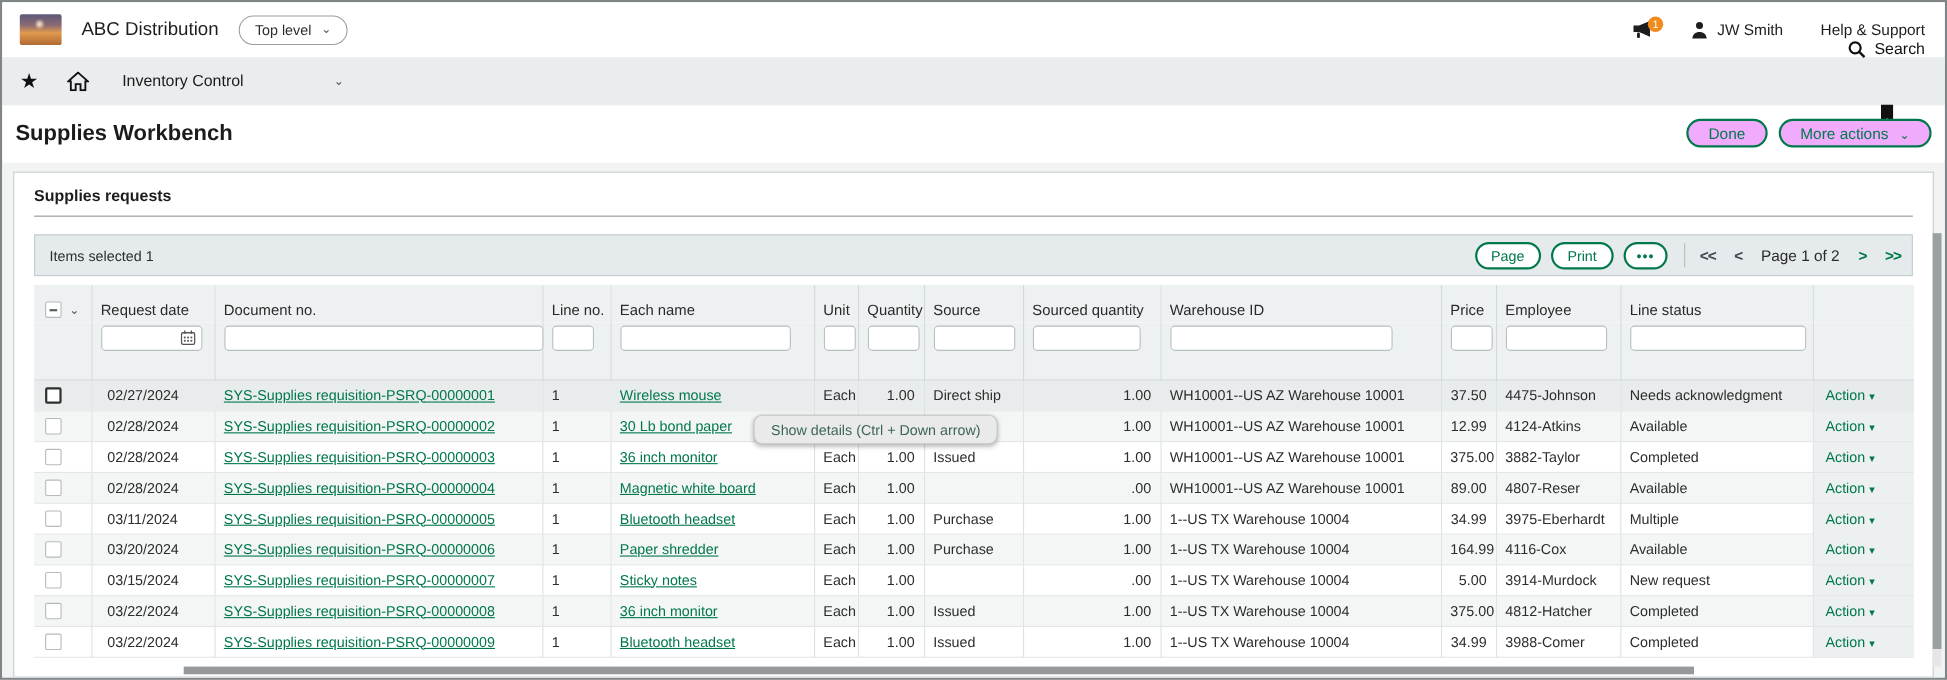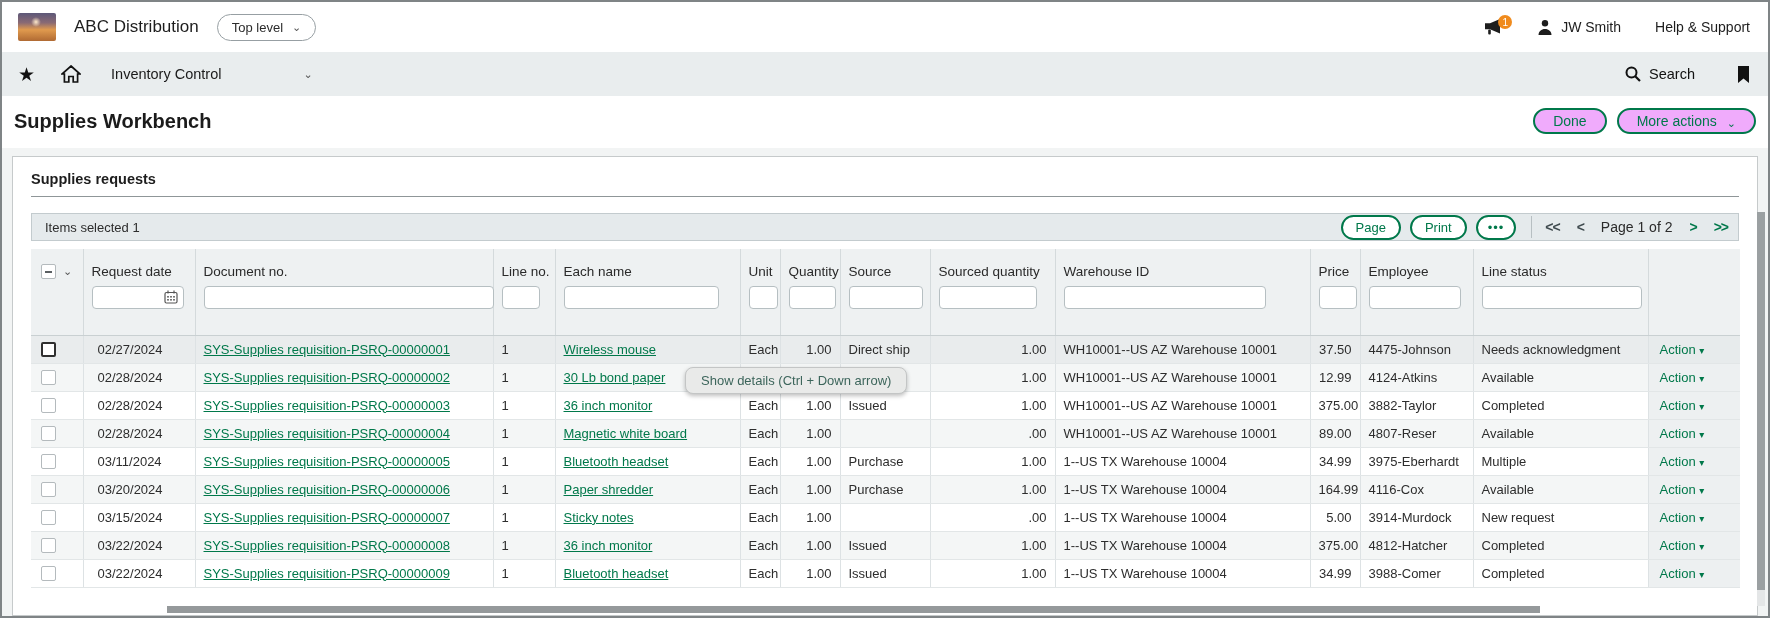--- a/index.html
+++ b/index.html
@@ -23,40 +23,40 @@
   .user { display:flex; align-items:center; gap:8px; font-size:14px; color:#1d1d1d; cursor:pointer; }
   .help { font-size:14px; color:#1d1d1d; cursor:pointer; }
 
   
   .navbar { height:44px; background:#e9edee; display:flex; align-items:center; padding:0 18px 0 16px; }
   .star { font-size:19px; color:#111; cursor:pointer; line-height:1; }
   .nav-home { margin-left:26px; cursor:pointer; display:inline-flex; }
   .module { margin-left:30px; display:flex; align-items:center; cursor:pointer; }
   .module-label { font-size:14.5px; color:#1a1a1a; }
   .module .chev { margin-left:82px; }
-  .nav-right { margin-left:auto; display:flex; align-items:center; gap:42px; }
+  .nav-right { margin-left:auto; display:flex; align-items:center; gap:42px;flex-direction:column; }
   .search { display:flex; align-items:center; gap:8px; font-size:14.5px; color:#111; cursor:pointer; }
   .bookmark { display:inline-flex; cursor:pointer; }
 
   
   .titlebar { height:50px; display:flex; align-items:center; padding:0 12px; background:#fff; }
   .page-title { font-size:20px; font-weight:bold; color:#1b1b1b; }
   .title-actions { margin-left:auto; display:flex; gap:10px; }
   .btn-green { display:inline-flex; align-items:flex-end; gap:10px; border:2px solid var(--accent); color:var(--accent);
                background:#f0abfc; border-radius:16px; padding:3px 18px; font-size:14px; cursor:pointer; }
   .btn-green .chev { color:var(--accent); }
 
   
   .content { position:absolute; top:146px; left:0; right:0; bottom:0; background:#f2f4f4; padding:8px 10px 0; }
   .card { background:#fff; border:1px solid #c6cacb; height:100%; padding:14px 18px 0; }
   .section-title { font-size:14.5px; font-weight:bold; color:#1d1d1d; padding-bottom:9px;
                    border-bottom:1px solid #8f9698; margin-bottom:16px; }
 
   
-  .grid-toolbar { background:#e5eaec; border:1px solid #c3cbce; height:28px; display:flex; align-items:center;
+  .grid-toolbar { background:#e5eaec; border:1px solid #c3cbce; height:38px; display:flex; align-items:center;
                   padding:0 10px 0 13px; }
   .sel-count { font-size:13px; color:#2d2d2d; flex:1; }
   .btn-small { border:2px solid var(--accent); color:var(--accent); background:#fff; border-radius:14px;
                padding:3px 13px; font-size:13px; cursor:pointer; margin-right:9px; }
   .btn-ellipsis { letter-spacing:1px; padding:3px 10px; }
   .tb-divider { width:1px; height:22px; background:#b7bfc2; margin:0 13px 0 6px; }
   .pager { display:flex; align-items:center; gap:17px; font-size:14px; font-weight:600; }
   .pg-dis { color:#3f4a4e; cursor:pointer; letter-spacing:-1px; }
   .pg-en { color:var(--accent); cursor:pointer; letter-spacing:-1px; }
   .pg-label { color:#2b2b2b; font-weight:400; }

